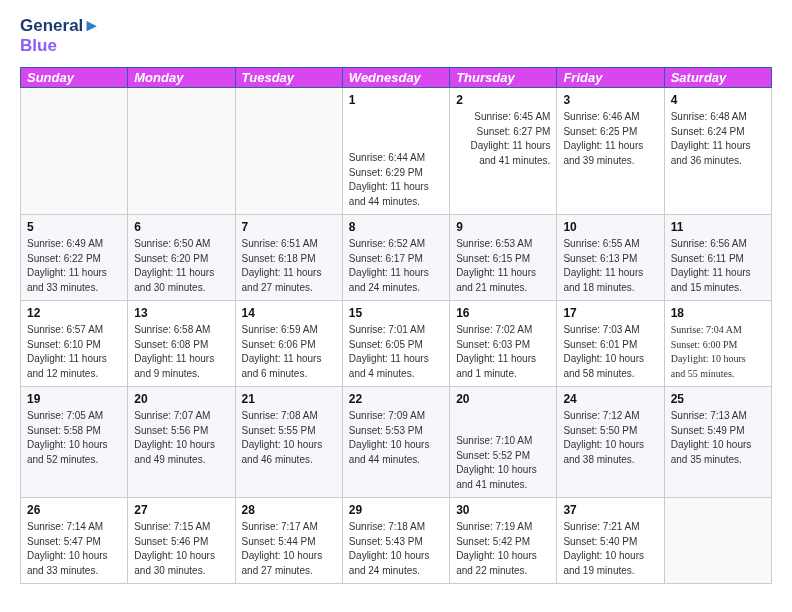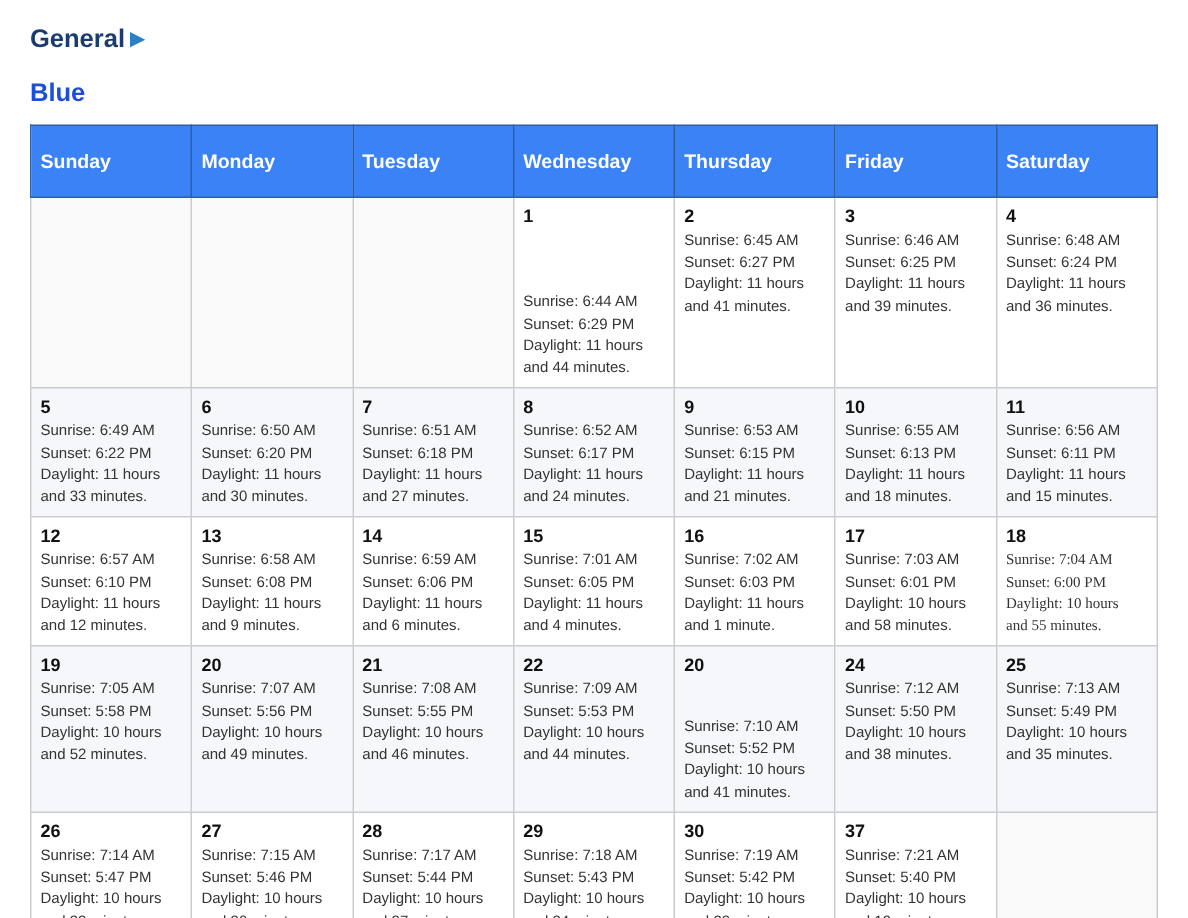--- a/index.html
+++ b/index.html
@@ -34,27 +34,28 @@
     .location {
       font-size: 14px;
       color: #555;
     }
     .calendar {
       width: 100%;
       border-collapse: collapse;
       border: 1px solid #ccc;
     }
     .calendar th {
-      background-color: #3b82f6;
+      background-color: #d946ef;
       color: #fff;
       text-align: left;
-      padding: 16px 6px;
+      padding: 2px 6px;
       font-size: 13px;
       font-weight: bold;
       border: 1px solid #2e5fa3;
+      font-style: italic;
     }
     .calendar td {
       vertical-align: top;
       padding: 5px 6px;
       font-size: 10.5px;
       color: #333;
       border: 1px solid #ccc;
       width: calc(100%/7);
       min-height: 80px;
       background: #fff;
@@ -80,21 +81,21 @@
 </head>
 <body>
 
 <div class="container">
   <div class="header">
     <div class="logo">
       <div>
         <div style="display:flex;align-items:center;">
           <div>
             <div style="font-size:17px;font-weight:bold;color:#1a3d6e;line-height:1.15;">General<span style="color:#2980c4;">►</span></div>
-            <div style="font-size:17px;font-weight:bold;color:#1d4ed8;line-height:1.15;margin-top:16px;">Blue</div>
+            <div style="font-size:17px;font-weight:bold;color:#8b5cf6;line-height:1.15;">Blue</div>
           </div>
         </div>
       </div>
     </div>
     <div class="title-block">
       <div class="month-title"></div>
       <div class="location"></div>
     </div>
   </div>
 
@@ -117,21 +118,21 @@
           <td class="empty"></td>
           <td>
             <div class="day-number">1</div>
             <div class="day-info" style="white-space: pre-line; margin-top: 44px;">Sunrise: 6:44 AM
 Sunset: 6:29 PM
 Daylight: 11 hours
 and 44 minutes.</div>
           </td>
           <td>
             <div class="day-number">2</div>
-            <div class="day-info" style="white-space: pre-line;">Sunrise: 6:45 AM
+            <div class="day-info" style="white-space: pre-line; text-align: right;">Sunrise: 6:45 AM
 Sunset: 6:27 PM
 Daylight: 11 hours
 and 41 minutes.</div>
           </td>
           <td>
             <div class="day-number">3</div>
             <div class="day-info" style="white-space: pre-line;">Sunrise: 6:46 AM
 Sunset: 6:25 PM
 Daylight: 11 hours
 and 39 minutes.</div>

